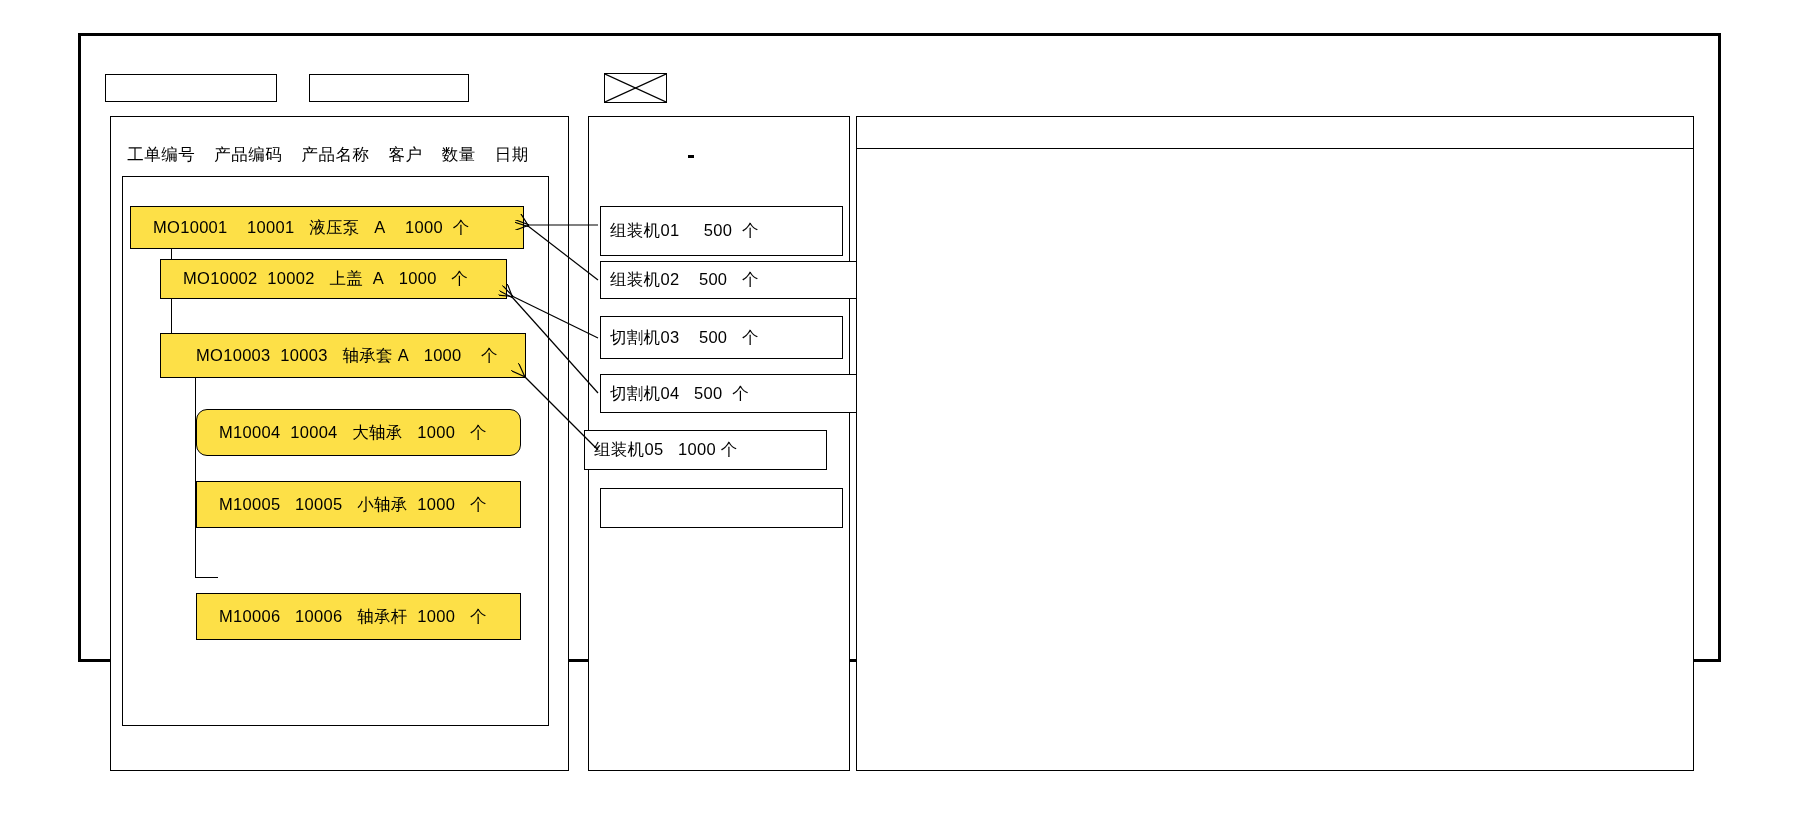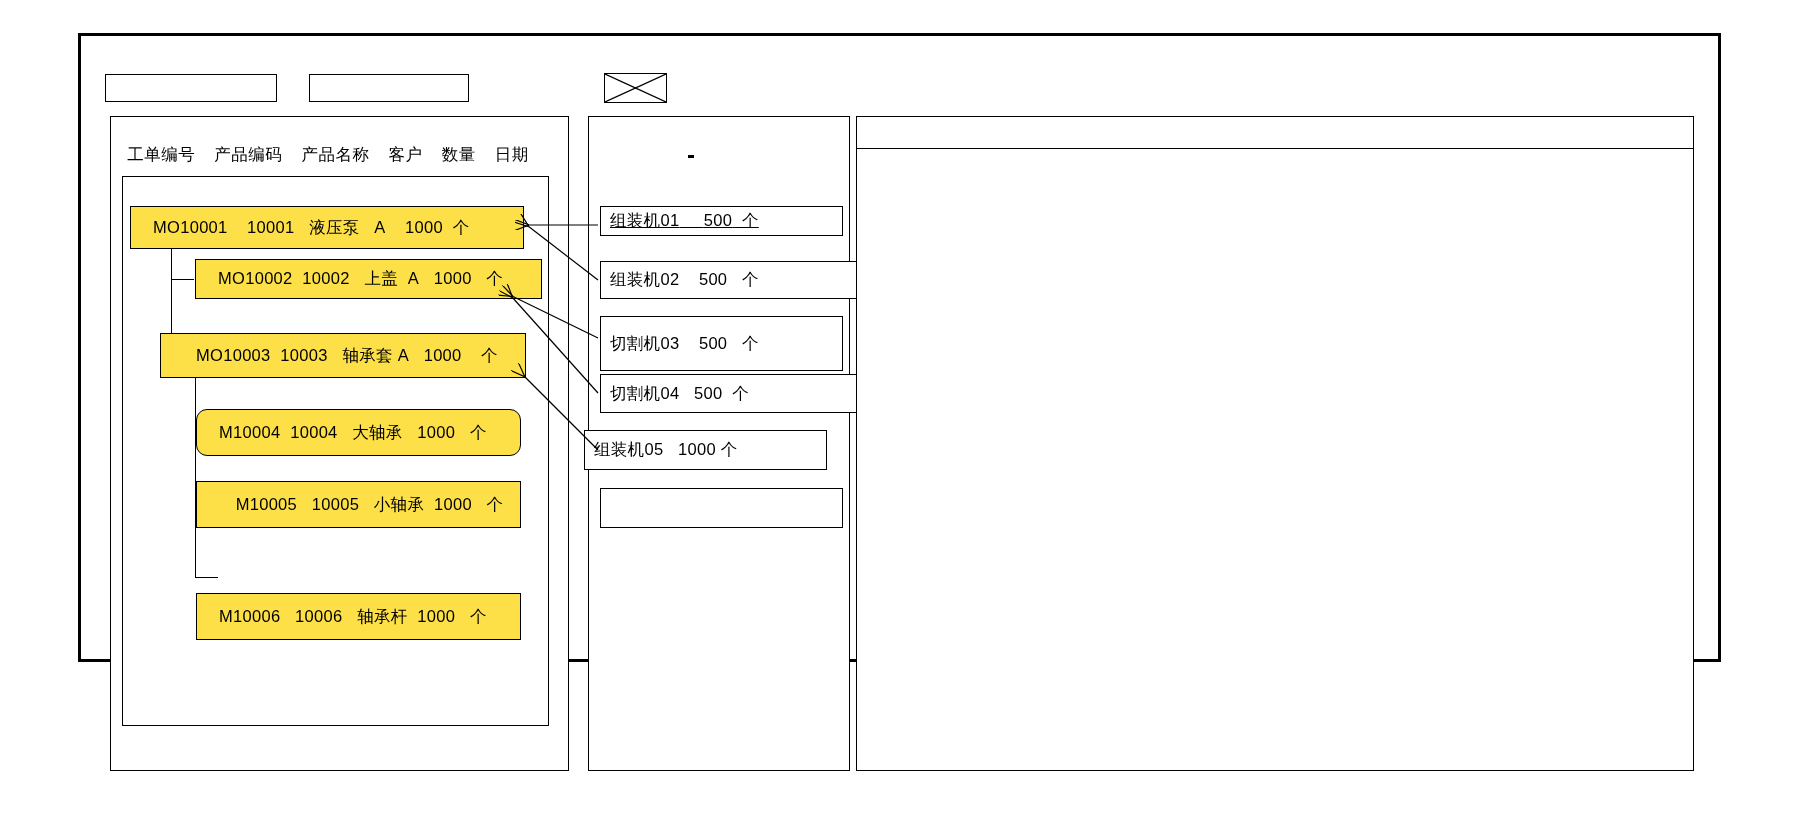--- a/index.html
+++ b/index.html
@@ -115,21 +115,21 @@
   <span class="cells">
     <span class="c">MO10001</span>&nbsp;&nbsp;&nbsp;
     <span class="c">10001</span>&nbsp;&nbsp;
     <span class="c">液压泵</span>&nbsp;&nbsp;
     <span class="c">A</span>&nbsp;&nbsp;&nbsp;
     <span class="c">1000</span>&nbsp;
     <span class="c">个</span>
   </span>
 </div>
 
-<div class="tree-row" id="row-1" style="left:160px;top:259px;width:347px;height:40px;margin-left:35px;">
+<div class="tree-row" id="row-1" style="left:160px;top:259px;width:347px;height:40px;">
   <span class="cells">
     <span class="c">MO10002</span>&nbsp;
     <span class="c">10002</span>&nbsp;&nbsp;
     <span class="c">上盖</span>&nbsp;
     <span class="c">A</span>&nbsp;&nbsp;
     <span class="c">1000</span>&nbsp;&nbsp;
     <span class="c">个</span>
   </span>
 </div>
 
@@ -147,21 +147,21 @@
 <div class="tree-row" id="row-3" style="left:196px;top:409px;width:325px;height:47px;border-radius:11px;">
   <span class="cells">
     <span class="c">M10004</span>&nbsp;
     <span class="c">10004</span>&nbsp;&nbsp;
     <span class="c">大轴承</span>&nbsp;&nbsp;
     <span class="c">1000</span>&nbsp;&nbsp;
     <span class="c">个</span>
   </span>
 </div>
 
-<div class="tree-row" id="row-4" style="left:196px;top:481px;width:325px;height:47px;justify-content:center;">
+<div class="tree-row" id="row-4" style="left:196px;top:481px;width:325px;height:47px;">
   <span class="cells">
     <span class="c">M10005</span>&nbsp;&nbsp;
     <span class="c">10005</span>&nbsp;&nbsp;
     <span class="c">小轴承</span>&nbsp;
     <span class="c">1000</span>&nbsp;&nbsp;
     <span class="c">个</span>
   </span>
 </div>
 
 <div class="tree-row" id="row-5" style="left:196px;top:552px;width:325px;height:47px;margin-top:41px;">
@@ -170,37 +170,37 @@
     <span class="c">10006</span>&nbsp;&nbsp;
     <span class="c">轴承杆</span>&nbsp;
     <span class="c">1000</span>&nbsp;&nbsp;
     <span class="c">个</span>
   </span>
 </div>
 
 <div id="op-panel"></div>
 <div id="op-dot"></div>
 
-<div class="op-row" style="left:600px;top:206px;width:243px;height:30px;text-decoration:underline;">
+<div class="op-row" style="left:600px;top:206px;width:243px;height:50px;">
   <span class="cells">
     <span>组装机01</span>&nbsp;&nbsp;&nbsp;&nbsp;
     <span>500</span>&nbsp;
     <span>个</span>
   </span>
 </div>
 
 <div class="op-row" style="left:600px;top:261px;width:278px;height:38px;">
   <span class="cells">
     <span>组装机02</span>&nbsp;&nbsp;&nbsp;
     <span>500</span>&nbsp;&nbsp;
     <span>个</span>
   </span>
 </div>
 
-<div class="op-row" style="left:600px;top:316px;width:243px;height:55px;">
+<div class="op-row" style="left:600px;top:316px;width:243px;height:43px;">
   <span class="cells">
     <span>切割机03</span>&nbsp;&nbsp;&nbsp;
     <span>500</span>&nbsp;&nbsp;
     <span>个</span>
   </span>
 </div>
 
 <div class="op-row" style="left:600px;top:374px;width:265px;height:39px;">
   <span class="cells">
     <span>切割机04</span>&nbsp;&nbsp;

